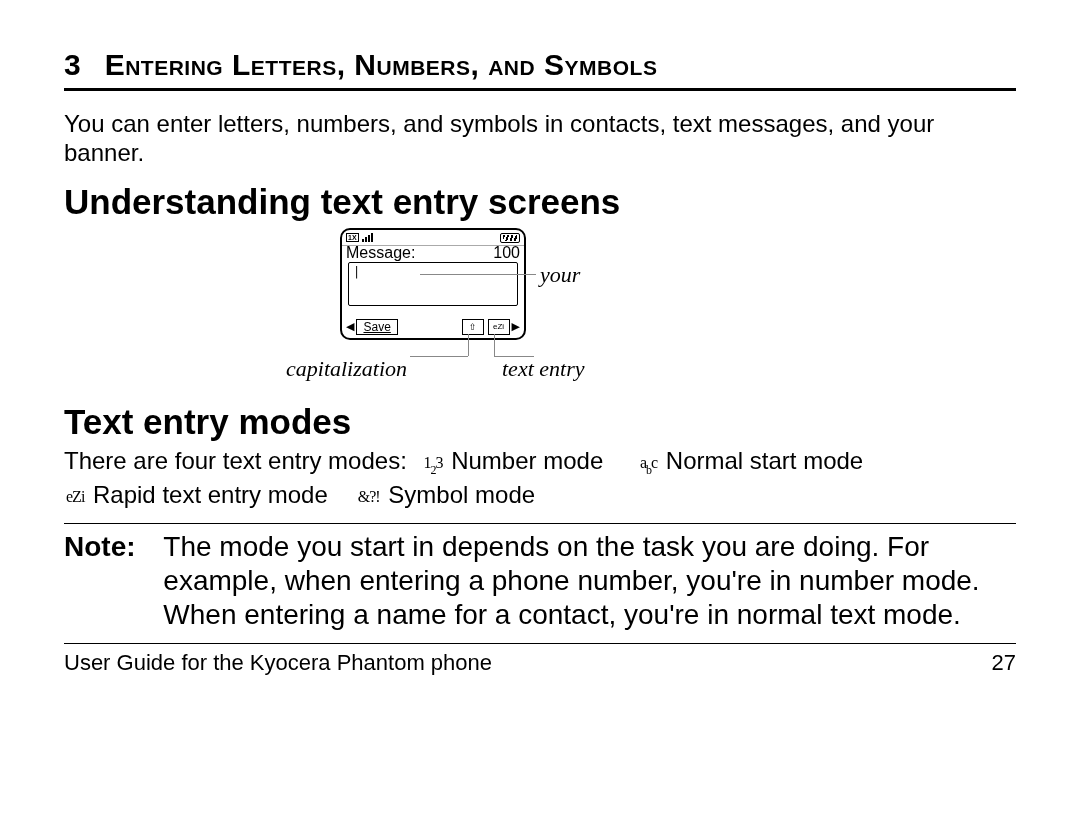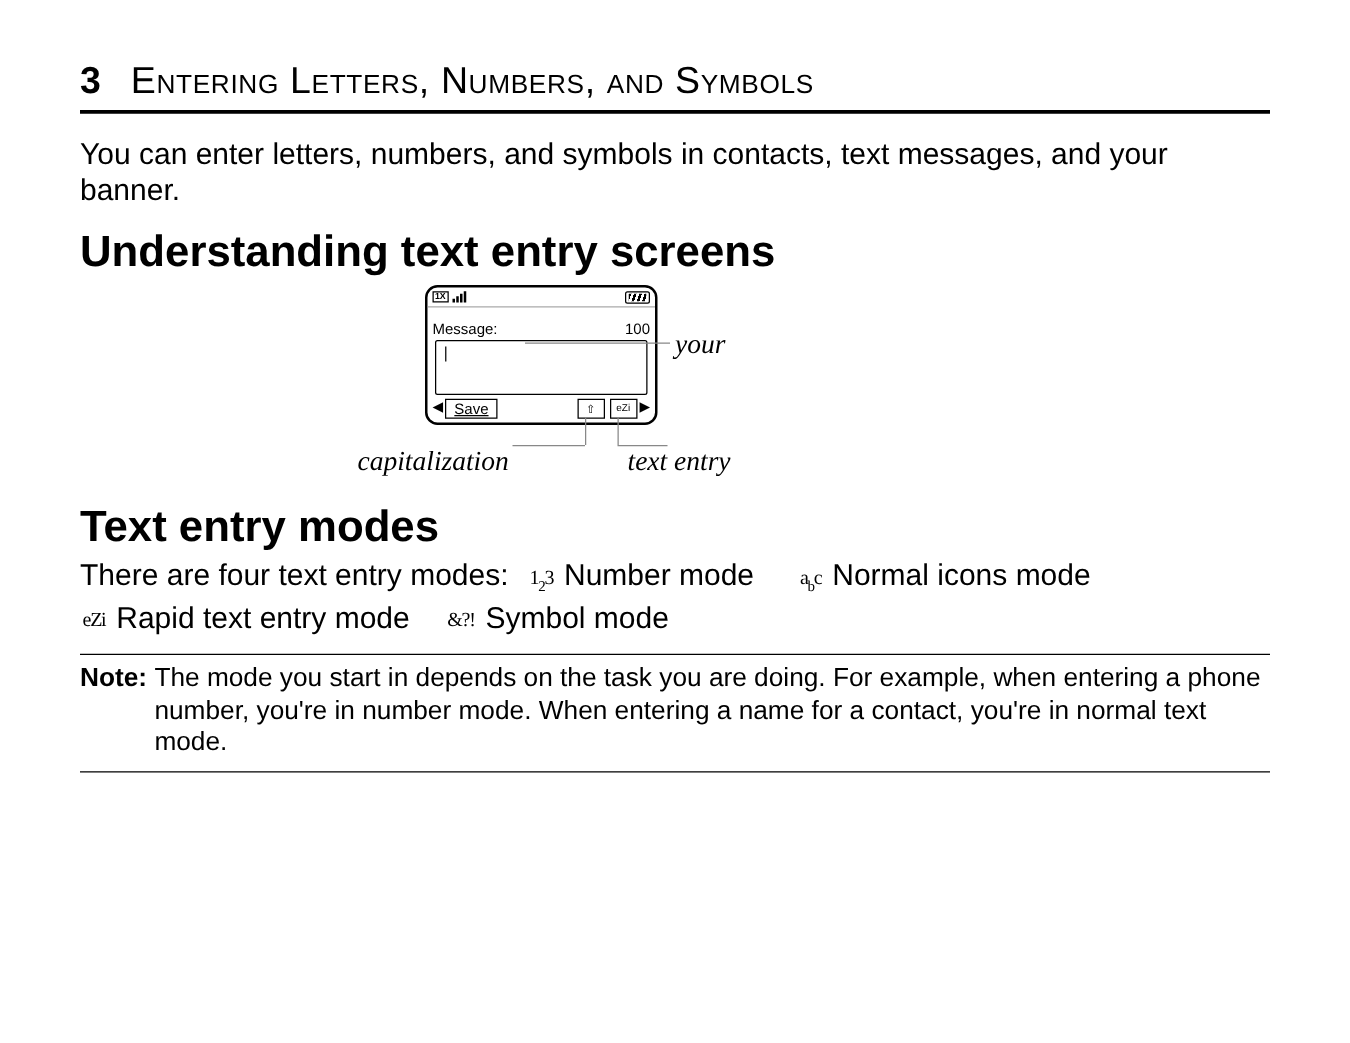--- a/index.html
+++ b/index.html
@@ -22,21 +22,21 @@
     align-items: baseline;
     gap: 24px;
     margin-bottom: 6px;
   }
   .chapter-number {
     font-size: 30px;
     font-weight: 700;
   }
   .chapter-title {
     font-size: 30px;
-    font-weight: 400;
+    font-weight: 700;
     font-variant: small-caps;
     letter-spacing: 0.5px;
   }
   .thick-rule {
     border: none;
     border-top: 3px solid #000;
     margin: 0 0 18px 0;
   }
   .thin-rule {
     border: none;
@@ -47,24 +47,25 @@
     font-size: 24px;
     line-height: 1.22;
     margin: 0 0 14px 0;
   }
   .h2 {
     font-size: 35px;
     font-weight: 700;
     margin: 14px 0 2px 0;
   }
   .note-block {
-    font-size: 21px;
+    font-size: 28px;
     line-height: 1.22;
     display: flex;
     margin: 0;
+    gap: 20px;
   }
   .note-label {
     font-weight: 700;
     white-space: pre;
   }
   .note-text {
     flex: 1;
   }
   .footer {
     display: flex;
@@ -143,22 +144,21 @@
     left: 2px; right: 2px; top: 1px; bottom: 1px;
     background: repeating-linear-gradient(110deg, #000 0 2px, #fff 2px 4px);
   }
   .msg-row {
     height: 14px;
     display: flex;
     justify-content: space-between;
     align-items: center;
     padding: 0 4px;
     font-family: Arial, sans-serif;
-    font-size: 12px;
-    margin-top: 10px;
+    font-size: 16px;
   }
   .text-area {
     height: 44px;
     margin: 2px 6px 0 6px;
     border: 1.5px solid #000;
     border-radius: 2px;
     padding: 3px 4px;
     font-family: monospace;
     font-size: 12px;
     line-height: 1;
@@ -280,32 +280,36 @@
     <span class="callout" style="left:162px; top:128px;font-family:Liberation Serif, serif;">text entry</span>
   </div>
 
   <h2 class="h2">Text entry modes</h2>
   <p class="modes-para">
     <span>There are four text entry modes:</span>
     <span class="mode-icon">1<sub>2</sub>3</span>
     <span>Number mode</span>
     &nbsp;&nbsp;
     <span class="mode-icon">a<sub>b</sub>c</span>
-    <span>Normal icons mode</span>
+    <span>Normal start mode</span>
     <br>
     <span class="mode-icon" style="margin-left:2px">eZi</span>
     <span>Rapid text entry mode</span>
     &nbsp;
     <span class="mode-icon">&amp;?!</span>
     <span>Symbol mode</span>
   </p>
 
   <hr class="thin-rule">
 
   <p class="note-block">
     <span class="note-label">Note: </span>
     <span class="note-text">The mode you start in depends on the task you are doing. For example, when entering a phone number, you're in number mode. When entering a name for a contact, you're in normal text mode.</span>
   </p>
 
   <hr class="thin-rule">
 
+  <div class="footer">
+    <span>User Guide for the Kyocera Phantom phone</span>
+    <span>27</span>
+  </div>
 
 </div>
 
 </body></html>

